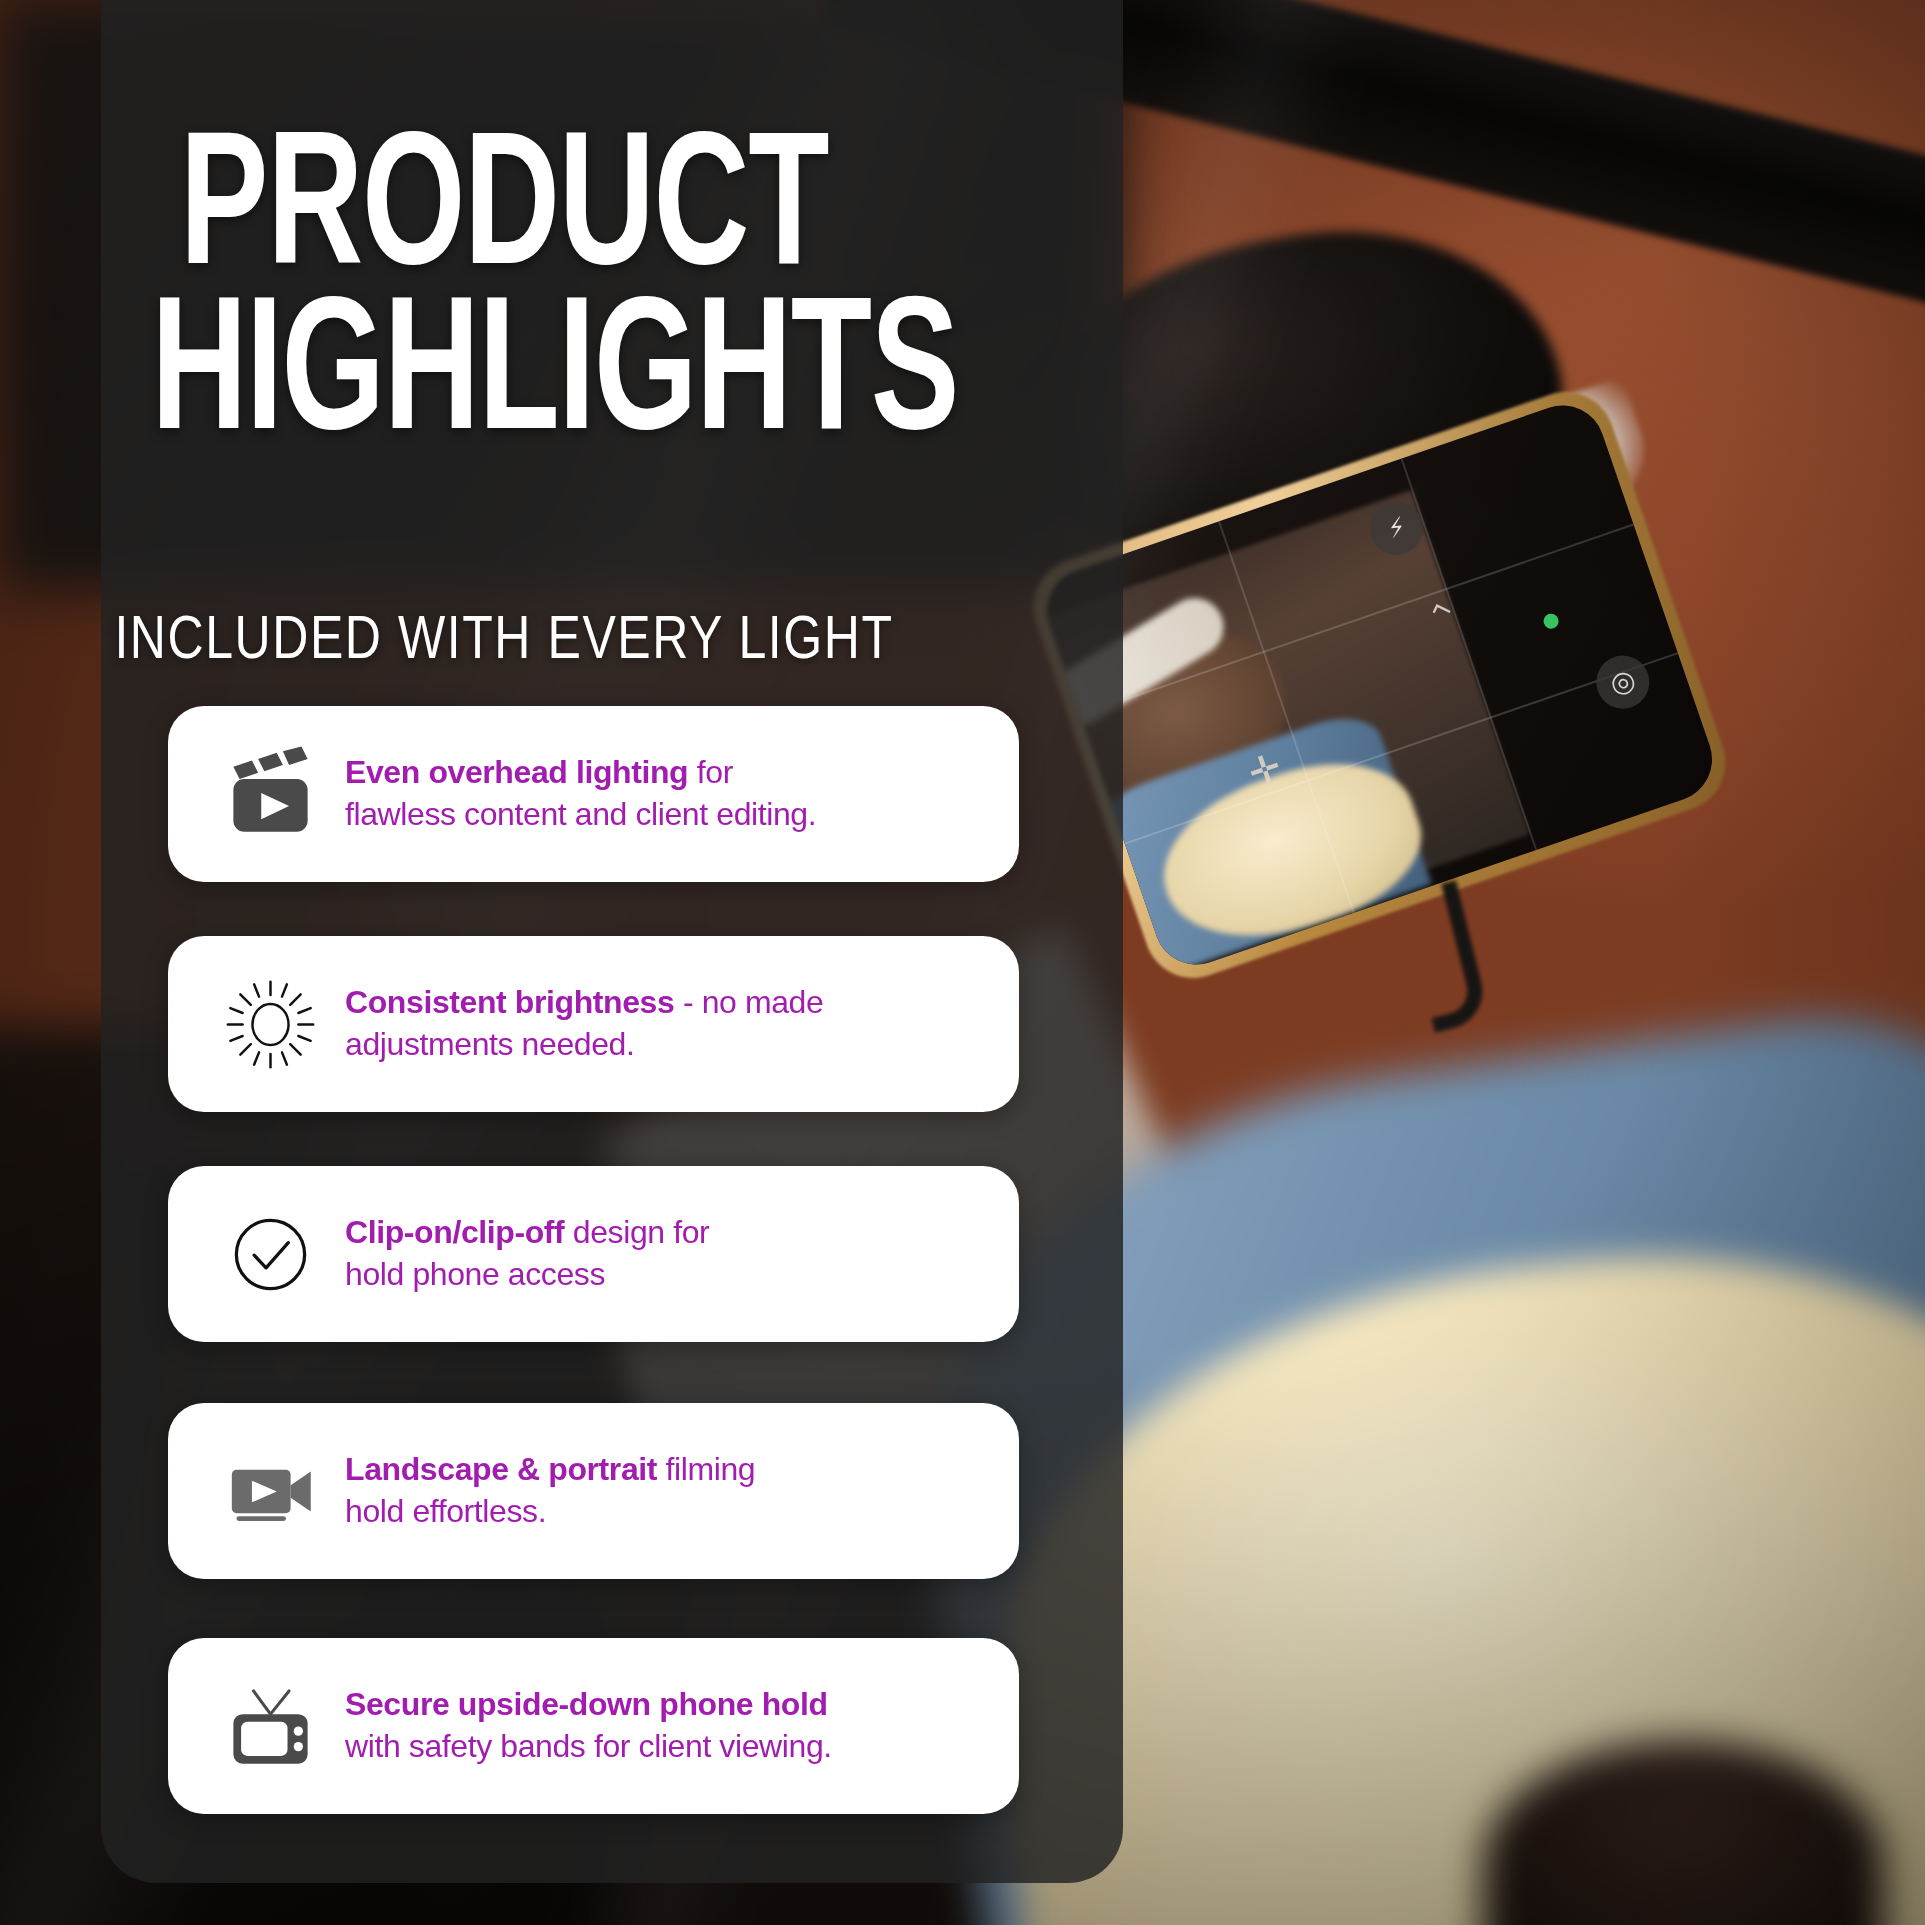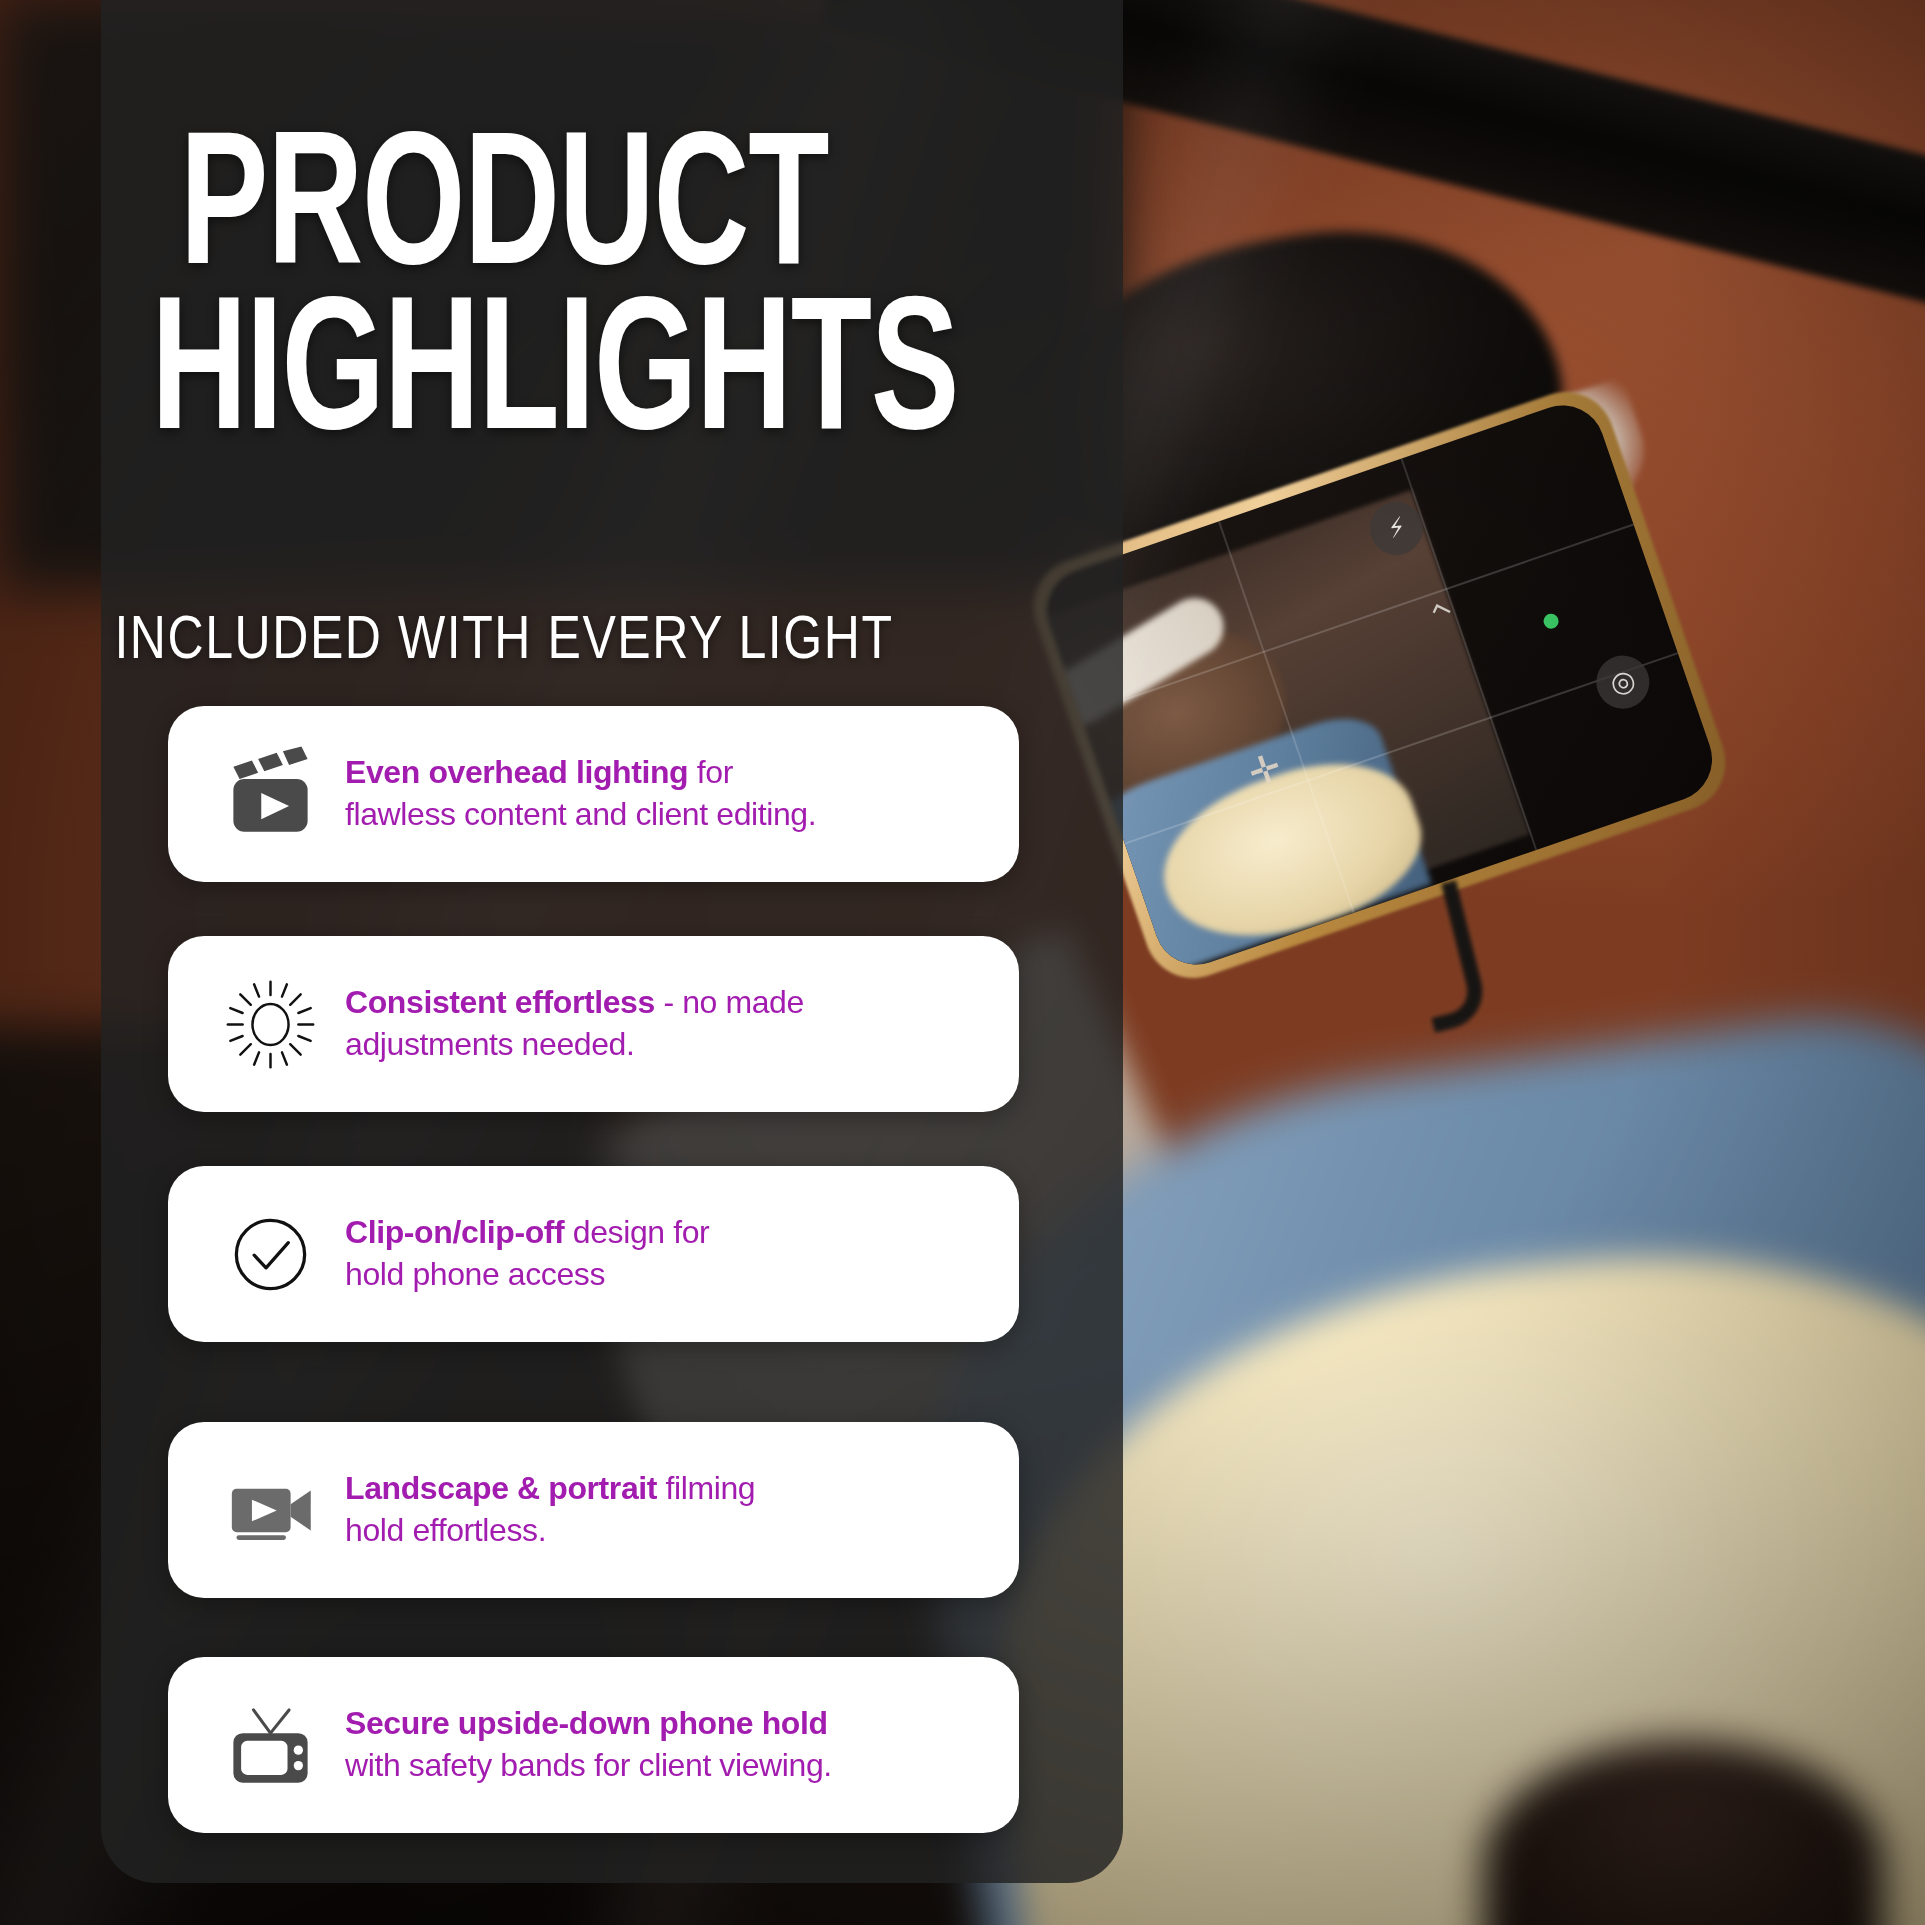--- a/index.html
+++ b/index.html
@@ -236,21 +236,21 @@
     font-size:32px;
     line-height:1.30;
     letter-spacing:-0.4px;
     font-weight:400;
   }
   .card-text b{font-weight:700;}
 
   
   .card.c1{min-height:167px;}
   .card.c2{min-height:167px;}
-  .card.c3{min-height:173px;margin-bottom:80px;}
+  .card.c3{min-height:173px;margin-bottom:61px;}
   .card.c4{min-height:167px;margin-bottom:59px;}
   .card.c5{min-height:173px;margin-bottom:0;}
 </style>
 </head>
 <body>
 
 <div class="stage">
 
   <div class="photo">
     <div class="wall"></div>
@@ -344,21 +344,21 @@
               <line x1="42" y1="7.5" x2="39" y2="15"></line>
               <line x1="25" y1="49" x2="22" y2="56.5"></line>
               <line x1="7.5" y1="22" x2="15" y2="25"></line>
               <line x1="49" y1="39" x2="56.5" y2="42"></line>
               <line x1="7.5" y1="42" x2="15" y2="39"></line>
               <line x1="49" y1="25" x2="56.5" y2="22"></line>
             </g>
           </svg>
         </div>
         <div class="card-text">
-          <b>Consistent effortless</b><span> - no made</span><br>
+          <b>Consistent brightness</b><span> - no made</span><br>
           <span>adjustments needed.</span>
         </div>
       </div>
 
       <div class="card c3">
         <div class="card-icon">
           <svg width="95" height="95" viewBox="0 0 64 64" fill="none" stroke="#111" stroke-width="2.2">
             <circle cx="32" cy="32" r="23"></circle>
             <path d="M21 32.5 L29 41 L44 24" stroke-linecap="round" stroke-linejoin="round"></path>
           </svg>

